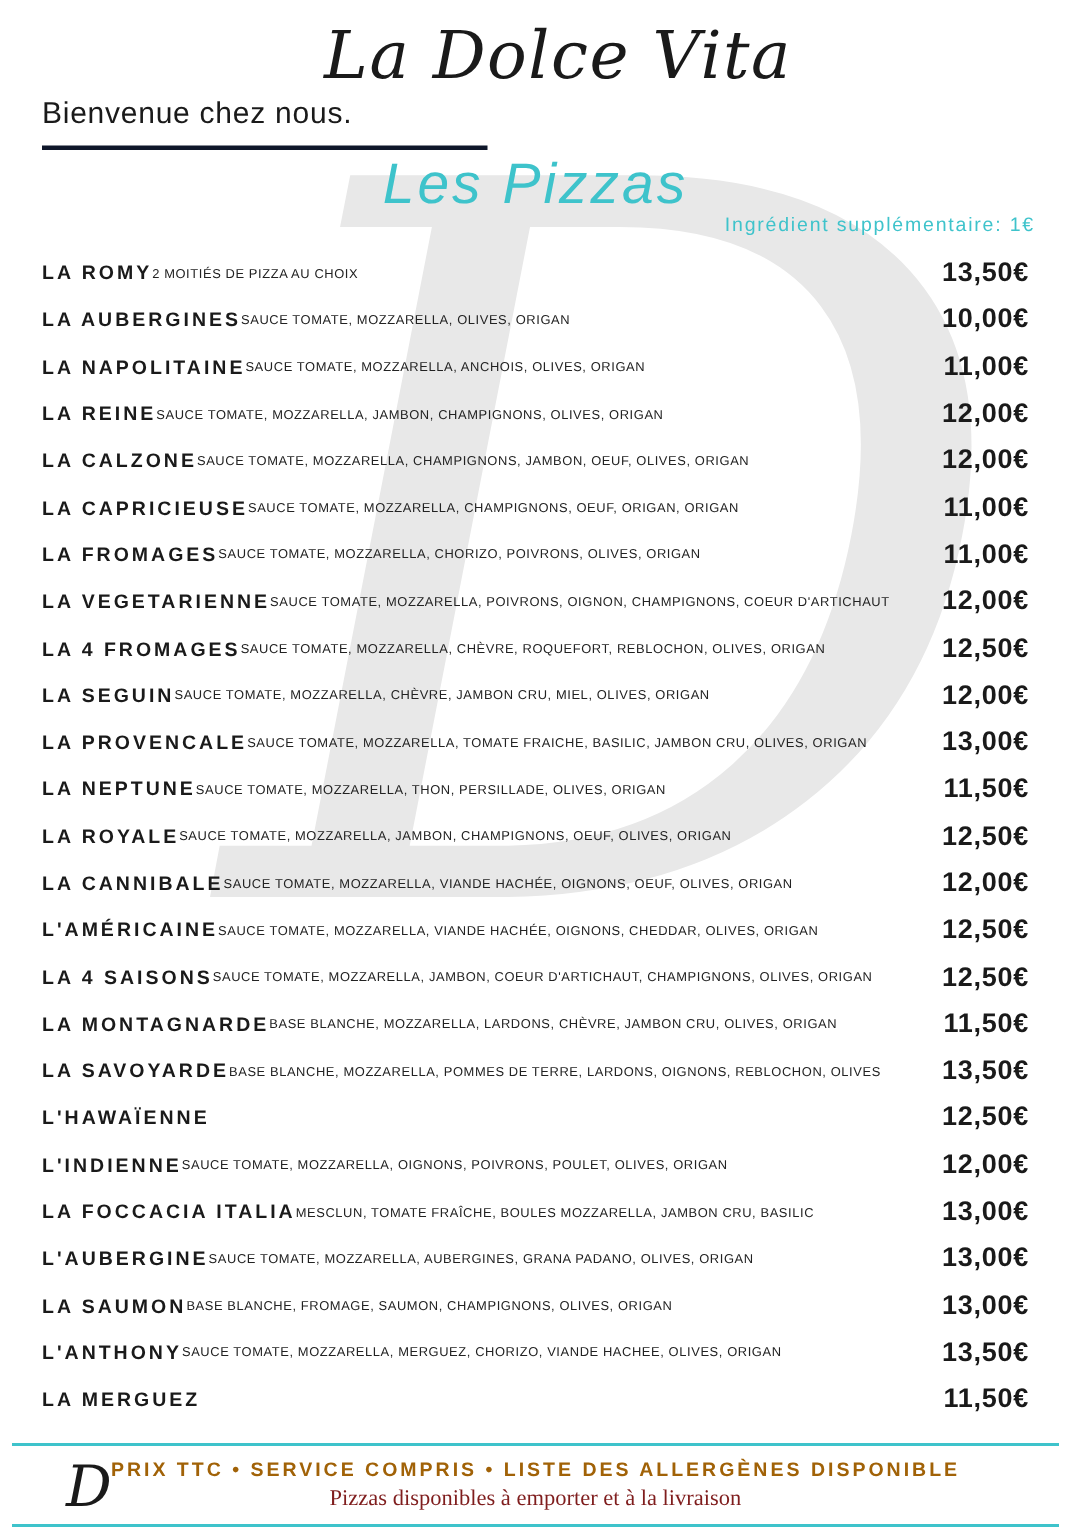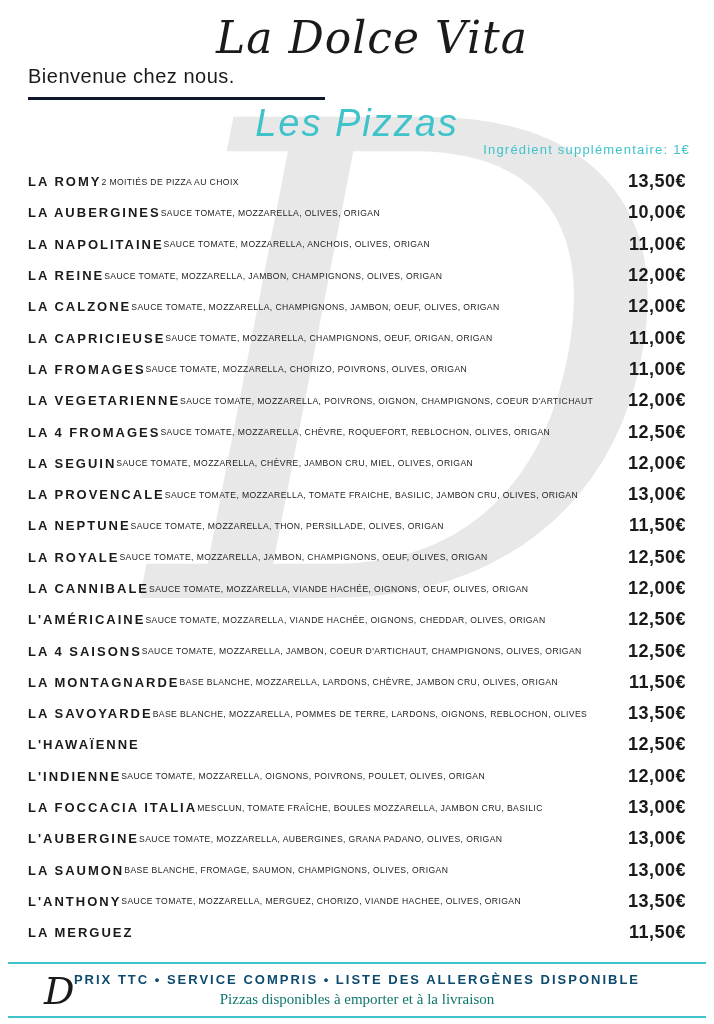--- a/index.html
+++ b/index.html
@@ -99,28 +99,28 @@
     font-family: "DejaVu Serif", serif;
     font-style: italic;
     font-size: 38px;
     line-height: 1;
   }
   .footer-line1 {
     text-align: center;
     font-size: 13px;
     font-weight: bold;
     letter-spacing: 2px;
-    color: #0c4a6e;
+    color: #a16207;
   }
   .footer-line2 {
     text-align: center;
     font-family: "Liberation Serif", serif;
     font-size: 15px;
     margin-top: 4px;
-    color: #0f766e;
+    color: #7f1d1d;
   }
   .bottom-rule { border-top: 2px solid var(--accent); margin: 8px 8px 0 8px; }
 </style>
 </head>
 <body>
 
 <div class="page">
 
   <div class="watermark">D</div>
 

